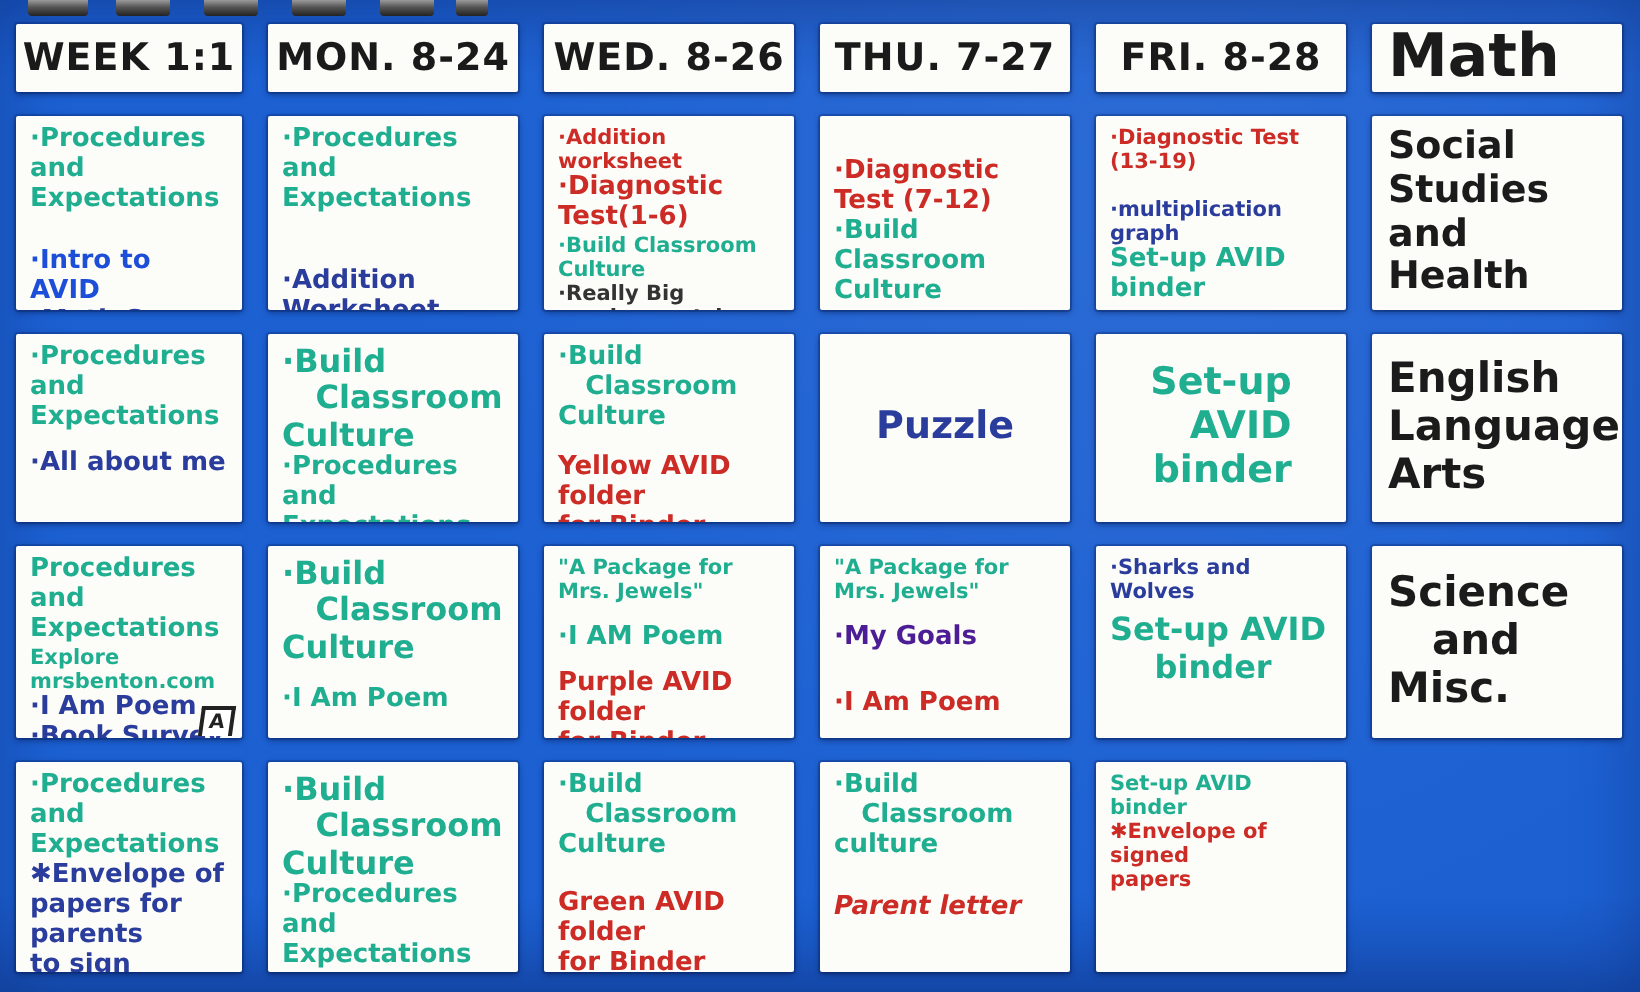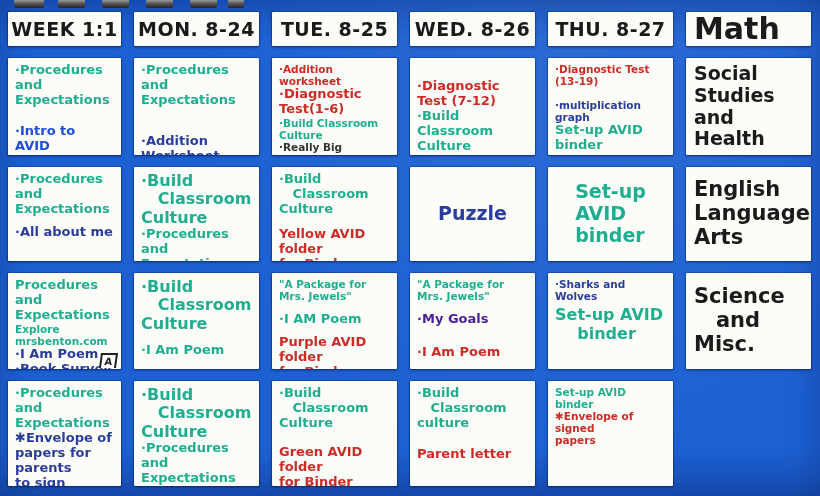--- a/index.html
+++ b/index.html
@@ -50,21 +50,21 @@
     font-weight:bold; color:#1b1b1b;
     white-space:pre-wrap; line-height:1.14;
   }
   .label-xl { font-size:30px; }
   .label-lg { font-size:21px; }
   .label-md { font-size:19px; }
 
   .body-card { padding:5px 7px; }
   .body-card.center {
     display:flex; flex-direction:column;
-    align-items:center; justify-content:center; text-align:left;
+    align-items:center; justify-content:center; text-align:right;
   }
 
   .item { white-space:pre-wrap; font-weight:bold; line-height:1.15; }
   .item.sm { font-size:10.5px; }
   .item.md { font-size:13px; }
   .item.lg { font-size:16px; }
   .item.xl { font-size:19px; }
 
   .corner-tag {
     position:absolute; right:4px; bottom:1px;
@@ -82,23 +82,23 @@
   <div class="clip" style="left:14px;width:30px"></div>
   <div class="clip" style="left:58px;width:27px"></div>
   <div class="clip" style="left:102px;width:27px"></div>
   <div class="clip" style="left:146px;width:27px"></div>
   <div class="clip" style="left:190px;width:27px"></div>
   <div class="clip" style="left:228px;width:16px"></div>
 
   <div class="grid" id="grid">
       <div class="card header-card">WEEK 1:1</div>
       <div class="card header-card">MON. 8-24</div>
-      <div class="card header-card">TUE. 8-25</div>
       <div class="card header-card">WED. 8-26</div>
-      <div class="card header-card">THU. 8-27</div>
+      <div class="card header-card">THU. 7-27</div>
+      <div class="card header-card">FRI. 8-28</div>
       <div class="card label-card label-xl">Math</div>
       <div class="card body-card">
         <div class="item md" style="color: rgb(31, 174, 144);">·Procedures and
 Expectations</div>
         <div class="item md" style="color: #1d4ed8; margin-top: 16px;">·Intro to AVID</div>
         <div class="item md" style="color: rgb(43, 61, 156); font-style: italic;">·Math Survey</div>
       </div>
       <div class="card body-card">
         <div class="item md" style="color: rgb(31, 174, 144);">·Procedures and
 Expectations</div>
@@ -208,21 +208,21 @@
         <div class="item md" style="color: rgb(31, 174, 144);">·Build
    Classroom
 Culture</div>
         <div class="item md" style="color: rgb(204, 43, 38); margin-top: 14px;">Green AVID folder
 for Binder</div>
       </div>
       <div class="card body-card">
         <div class="item md" style="color: rgb(31, 174, 144);">·Build
    Classroom
 culture</div>
-        <div class="item md" style="color: rgb(204, 43, 38); margin-top: 16px;">Parent letter</div>
+        <div class="item md" style="color: rgb(204, 43, 38); margin-top: 16px; font-style: italic;">Parent letter</div>
       </div>
       <div class="card body-card">
         <div class="item sm" style="color: rgb(31, 174, 144);">Set-up AVID binder</div>
         <div class="item sm" style="color: rgb(204, 43, 38);">✱Envelope of signed
 papers</div>
       </div>
     </div>
 </div>
 
 </body></html>

